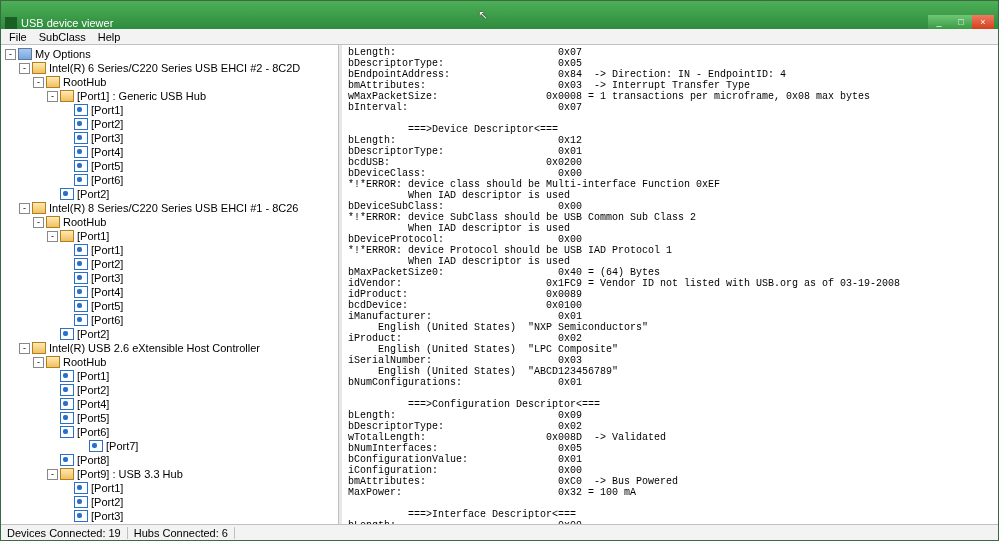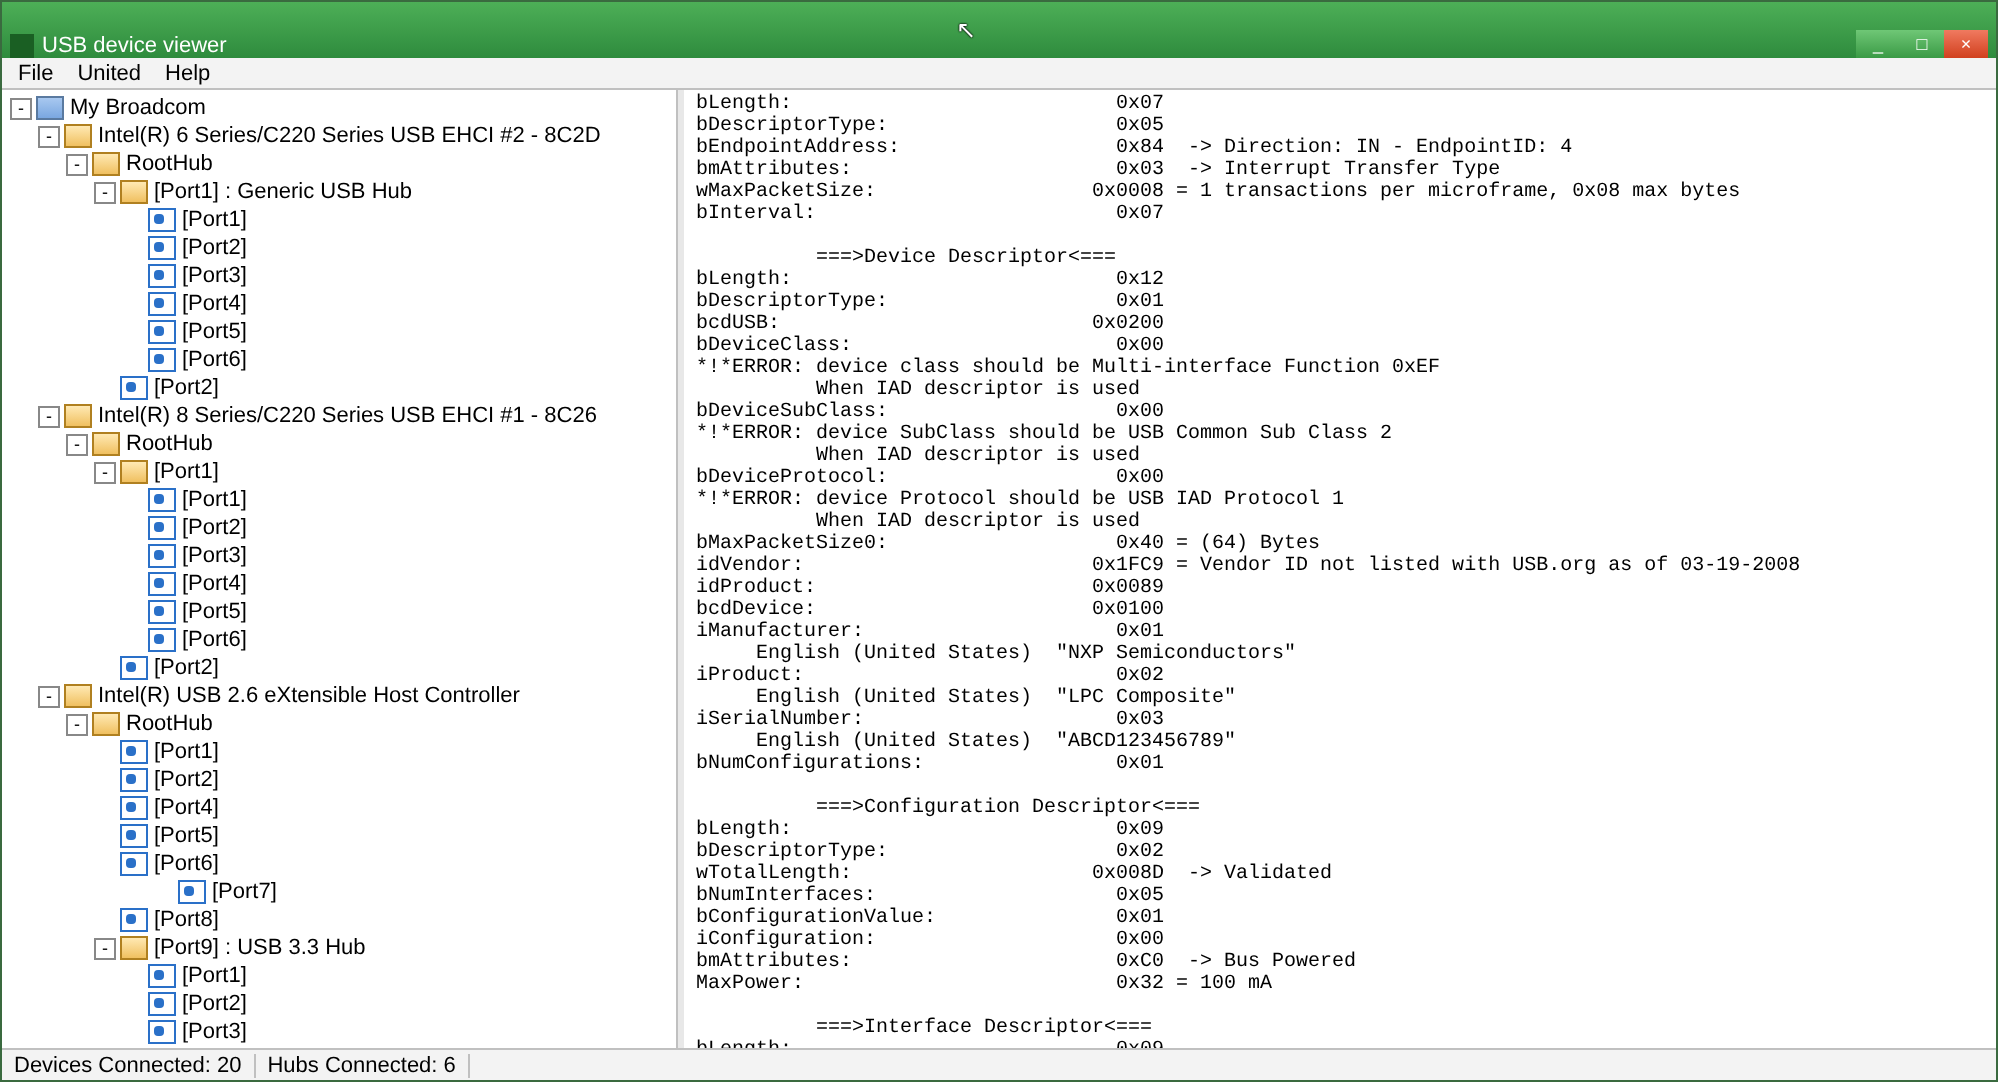--- a/index.html
+++ b/index.html
@@ -58,31 +58,31 @@
     <span class="title">USB device viewer</span>
     <div class="winbtns">
       <div class="winbtn min">_</div>
       <div class="winbtn max">□</div>
       <div class="winbtn close">×</div>
     </div>
   </div>
 
   <div class="menubar">
     <div class="menuitem">File</div>
-    <div class="menuitem">United</div>
+    <div class="menuitem">SubClass</div>
     <div class="menuitem">Help</div>
   </div>
 
   <div class="main">
     <div class="left">
       <div class="tree" id="tree">
           <div class="row" style="padding-left: 4px;">
             <span class="tw">-</span>
             <span class="ic ic-computer"></span>
-            <span class="lbl">My Broadcom</span>
+            <span class="lbl">My Options</span>
           </div>
           <div class="row" style="padding-left: 18px;">
             <span class="tw">-</span>
             <span class="ic ic-controller"></span>
             <span class="lbl">Intel(R) 6 Series/C220 Series USB EHCI #2 - 8C2D</span>
           </div>
           <div class="row" style="padding-left: 32px;">
             <span class="tw">-</span>
             <span class="ic ic-roothub"></span>
             <span class="lbl">RootHub</span>
@@ -316,16 +316,16 @@
 bInterfaceCount:                   0x02
 bFunctionClass:                    0x02  -&gt; This is Communications (CDC Control) USB Device Interface Class
 bFunctionSubClass:                 0x00
 bFunctionProtocol:                 0x00
 iFunction:                         0x07
      English (United States)  "CDC"</pre>
     </div>
   </div>
 
   <div class="statusbar">
-    <div class="cell">Devices Connected: 20</div>
+    <div class="cell">Devices Connected: 19</div>
     <div class="cell">Hubs Connected: 6</div>
   </div>
 </div>
 
 </body></html>

